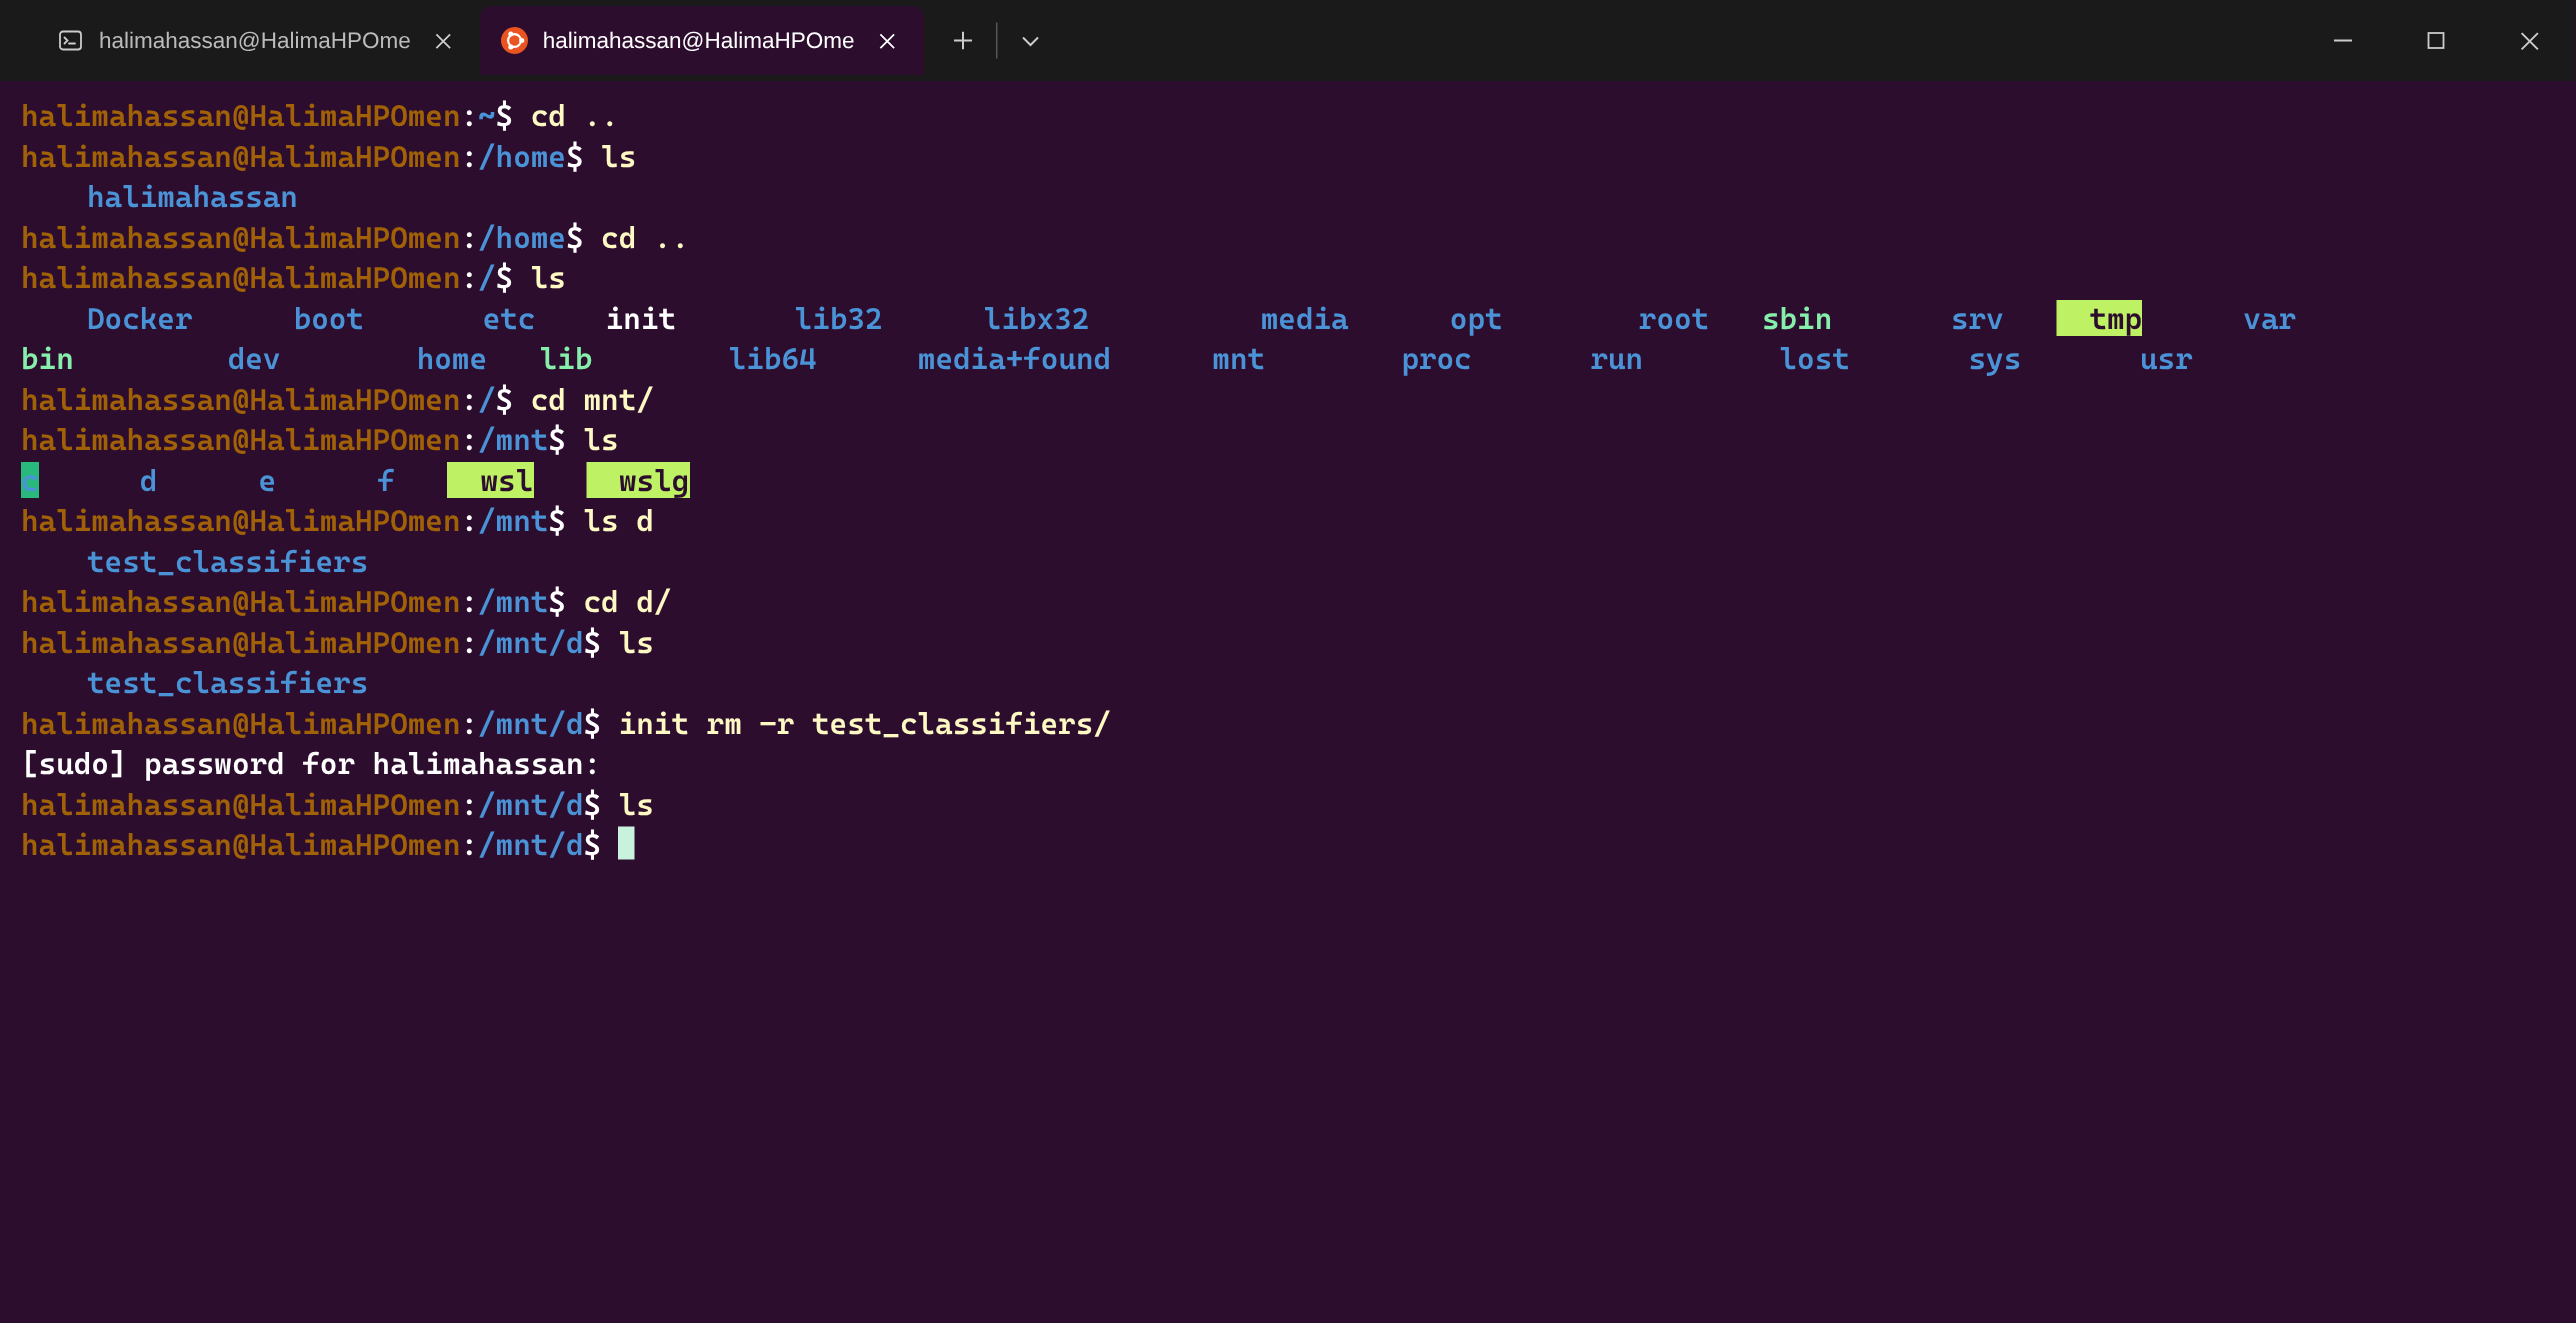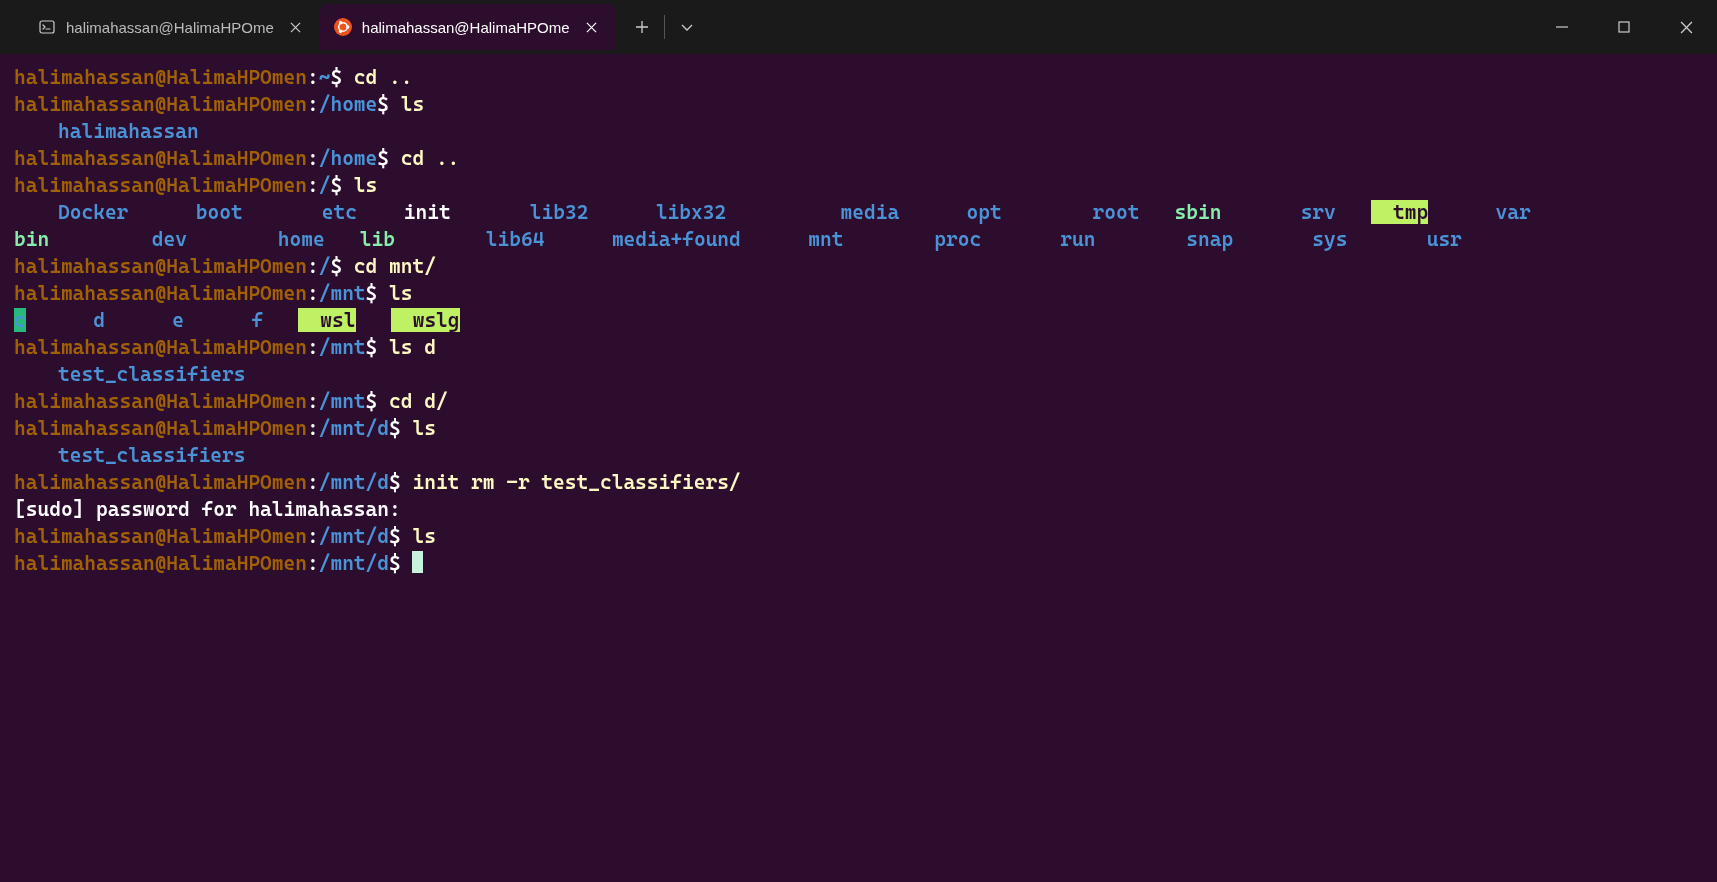--- a/index.html
+++ b/index.html
@@ -202,21 +202,21 @@
     </div>
   </div>
 </div>
 
 <div class="terminal" id="term"><pre><span class="user">halimahassan@HalimaHPOmen</span><span class="plain">:</span><span class="path">~</span><span class="dollar">$</span><span class="cmd"> cd ..</span>
 <span class="user">halimahassan@HalimaHPOmen</span><span class="plain">:</span><span class="path">/home</span><span class="dollar">$</span><span class="cmd"> ls</span>
 <span class="dir">halimahassan</span>
 <span class="user">halimahassan@HalimaHPOmen</span><span class="plain">:</span><span class="path">/home</span><span class="dollar">$</span><span class="cmd"> cd ..</span>
 <span class="user">halimahassan@HalimaHPOmen</span><span class="plain">:</span><span class="path">/</span><span class="dollar">$</span><span class="cmd"> ls</span>
 <span class="dir">Docker</span>  <span class="dir">boot</span>   <span class="dir">etc</span>    <span class="plain">init</span>   <span class="dir">lib32</span>  <span class="dir">libx32</span>      <span class="dir">media</span>  <span class="dir">opt</span>    <span class="dir">root</span>   <span class="link">sbin</span>   <span class="dir">srv</span>   <span class="dir-sticky">tmp</span>  <span class="dir">var</span>
-<span class="link">bin</span>     <span class="dir">dev</span>    <span class="dir">home</span>   <span class="link">lib</span>    <span class="dir">lib64</span>  <span class="dir">media+found</span>  <span class="dir">mnt</span>    <span class="dir">proc</span>   <span class="dir">run</span>    <span class="dir">snap</span>   <span class="dir">sys</span>   <span class="dir">usr</span>
+<span class="link">bin</span>     <span class="dir">dev</span>    <span class="dir">home</span>   <span class="link">lib</span>    <span class="dir">lib64</span>  <span class="dir">media+found</span>  <span class="dir">mnt</span>    <span class="dir">proc</span>   <span class="dir">run</span>    <span class="dir">lost</span>   <span class="dir">sys</span>   <span class="dir">usr</span>
 <span class="user">halimahassan@HalimaHPOmen</span><span class="plain">:</span><span class="path">/</span><span class="dollar">$</span><span class="cmd"> cd mnt/</span>
 <span class="user">halimahassan@HalimaHPOmen</span><span class="plain">:</span><span class="path">/mnt</span><span class="dollar">$</span><span class="cmd"> ls</span>
 <span class="link-sticky">c</span>  <span class="dir">d</span>  <span class="dir">e</span>  <span class="dir">f</span>   <span class="dir-sticky">wsl</span>   <span class="dir-sticky">wslg</span>
 <span class="user">halimahassan@HalimaHPOmen</span><span class="plain">:</span><span class="path">/mnt</span><span class="dollar">$</span><span class="cmd"> ls d</span>
 <span class="dir">test_classifiers</span>
 <span class="user">halimahassan@HalimaHPOmen</span><span class="plain">:</span><span class="path">/mnt</span><span class="dollar">$</span><span class="cmd"> cd d/</span>
 <span class="user">halimahassan@HalimaHPOmen</span><span class="plain">:</span><span class="path">/mnt/d</span><span class="dollar">$</span><span class="cmd"> ls</span>
 <span class="dir">test_classifiers</span>
 <span class="user">halimahassan@HalimaHPOmen</span><span class="plain">:</span><span class="path">/mnt/d</span><span class="dollar">$</span><span class="cmd"> init rm -r test_classifiers/</span>
 <span class="plain">[sudo] password for halimahassan:</span>

